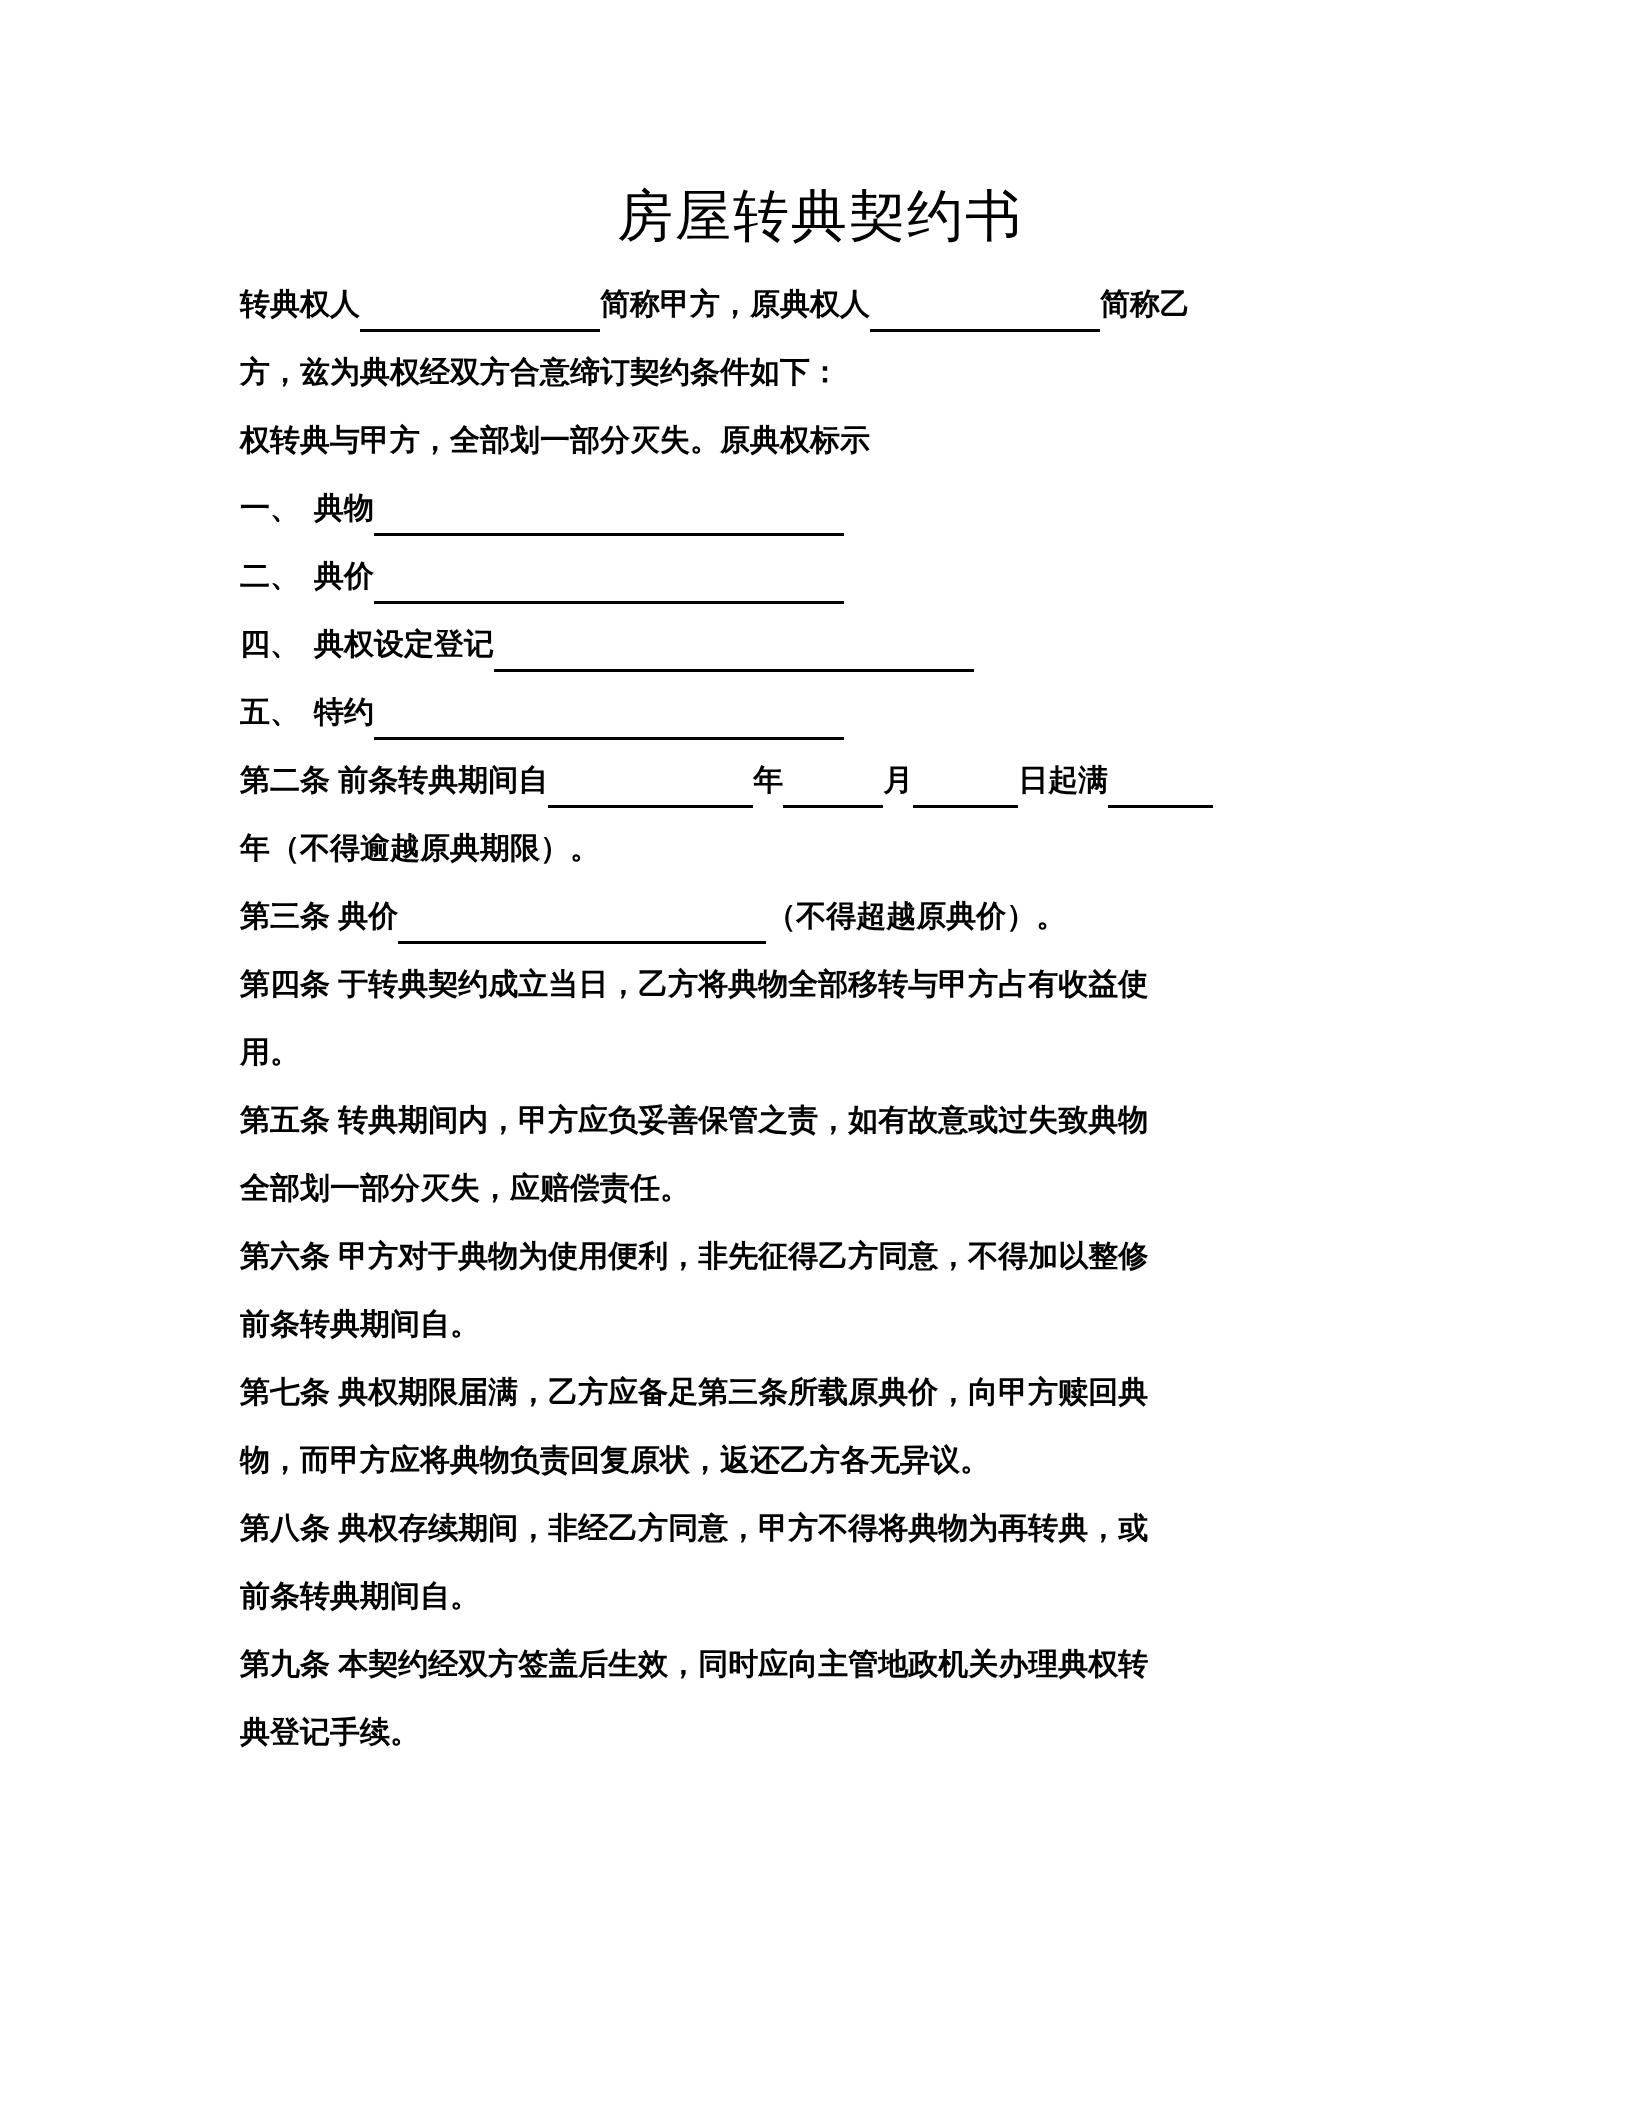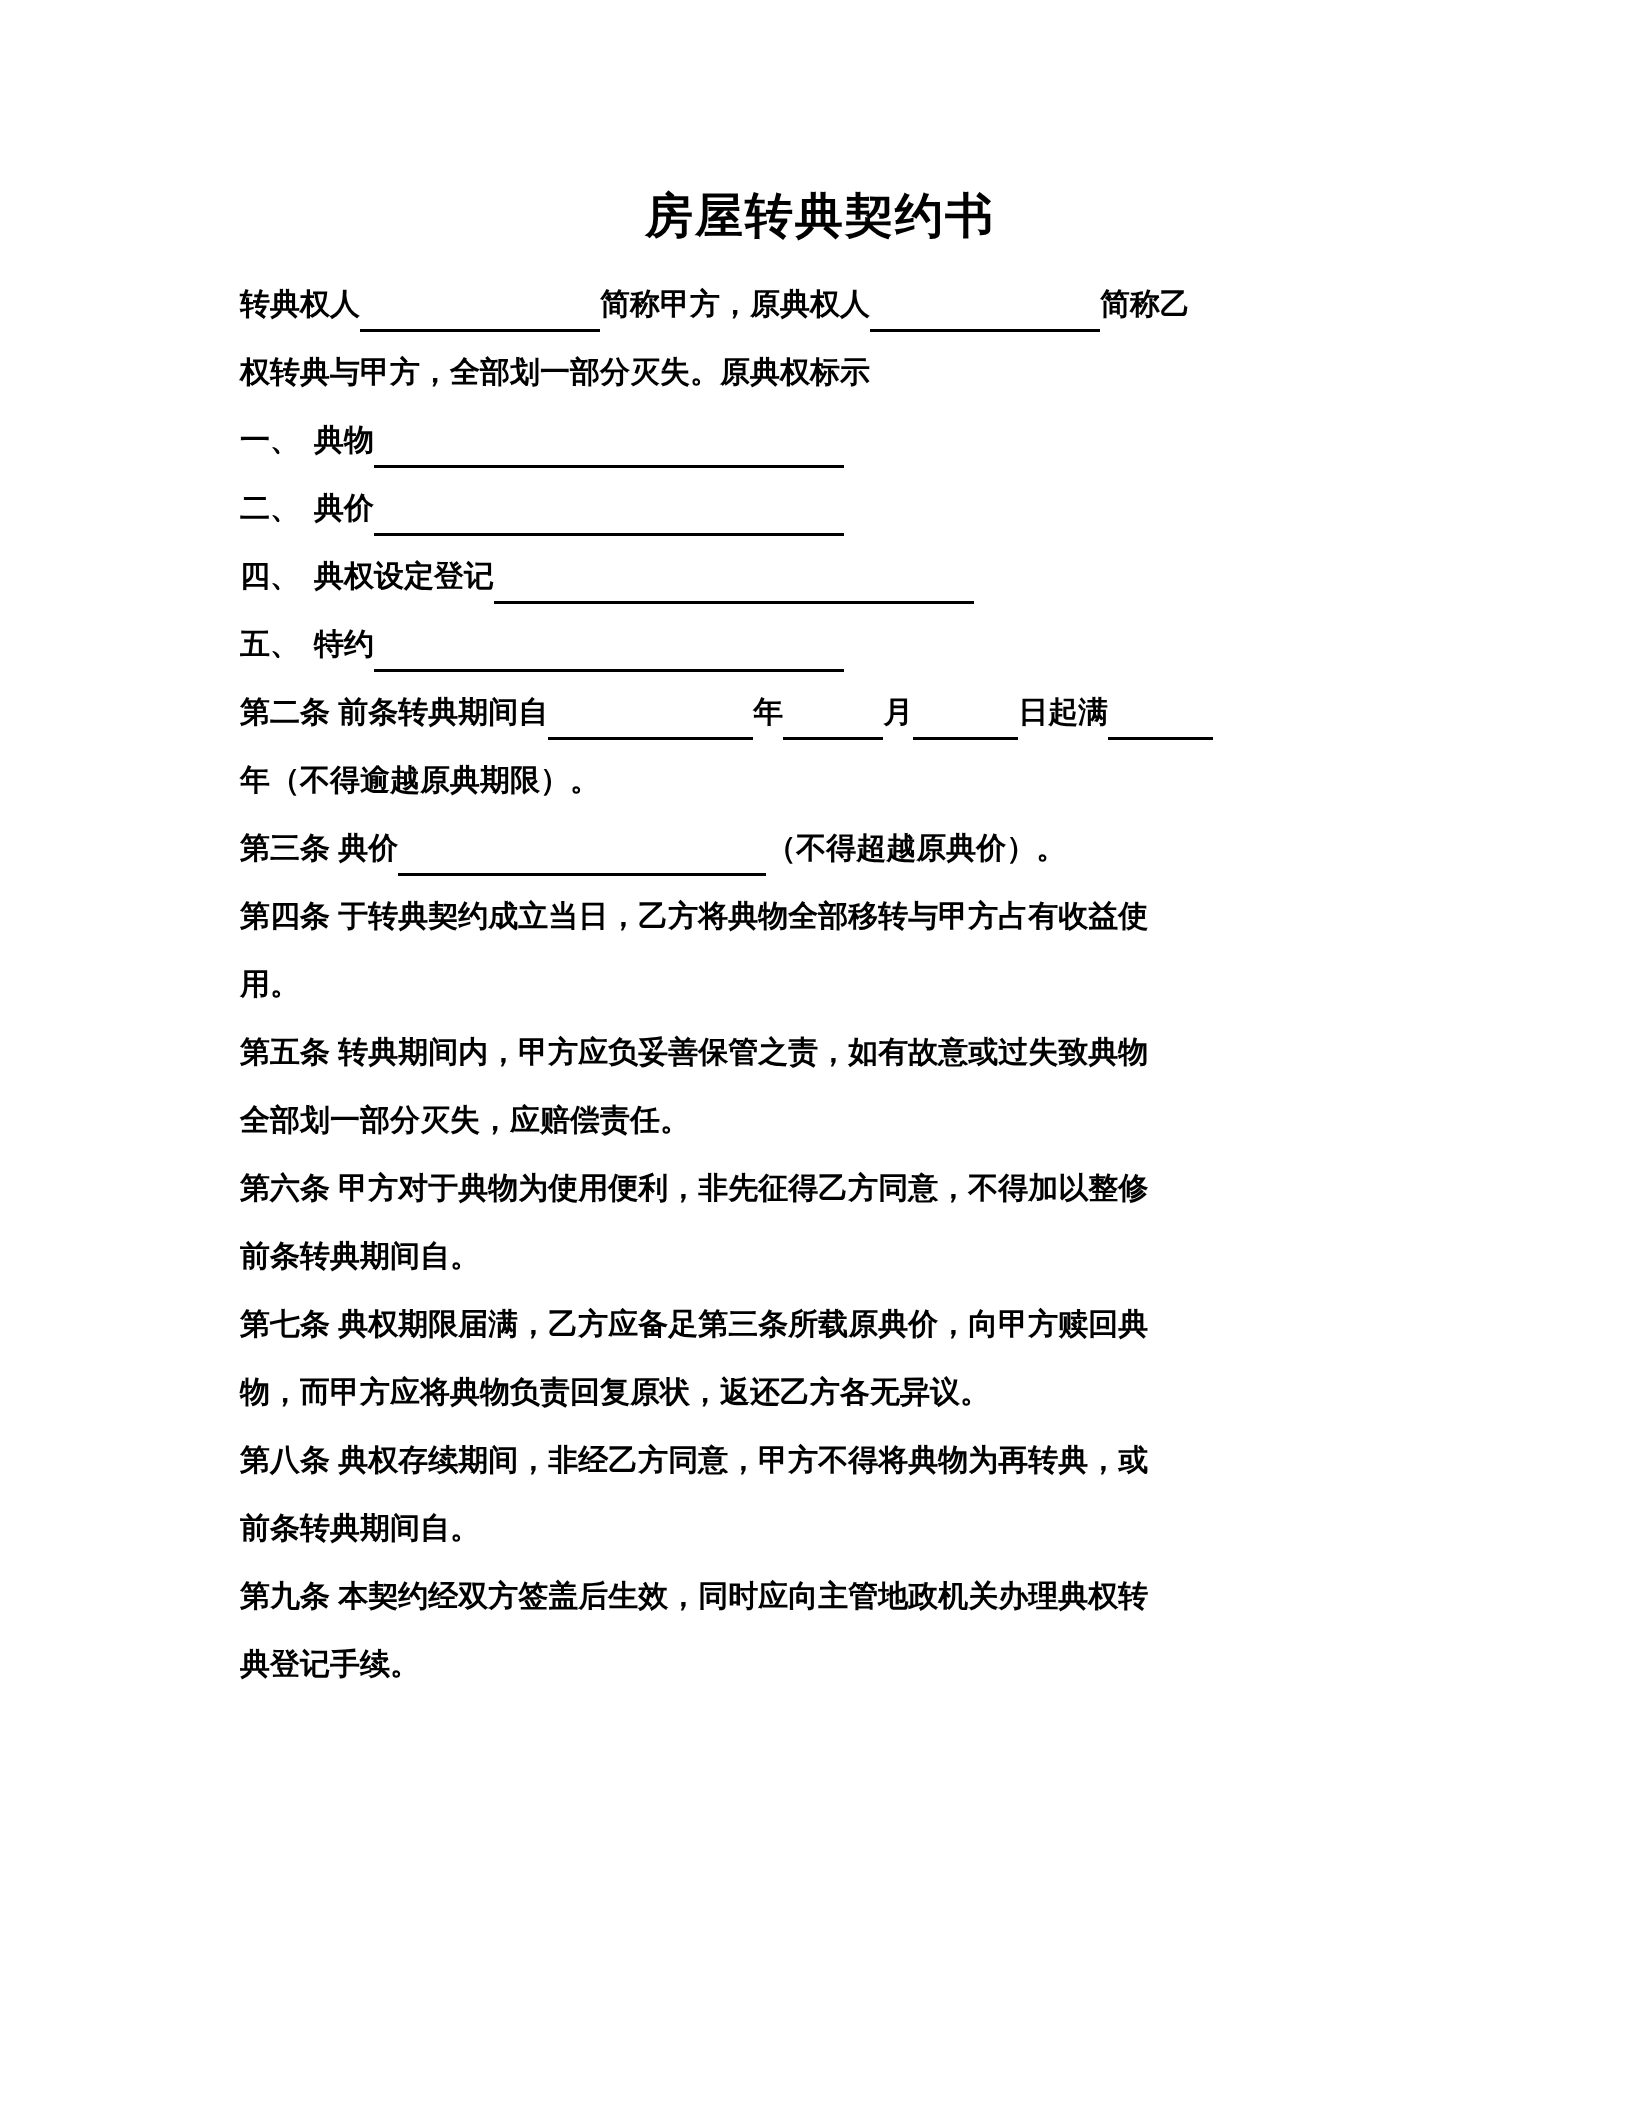--- a/index.html
+++ b/index.html
@@ -12,24 +12,24 @@
     color:#000000;
     overflow:hidden;
   }
   .content{
     position:absolute;
     left:240px;top:180px;
     width:1160px;
   }
   .title{
     margin:0 0 18px 0;
-    font-size:48px;
+    font-size:56px;
     line-height:72px;
     text-align:center;
-    font-weight:700;
+    font-weight:400;
     letter-spacing:2px;
   }
   .line{
     height:68px;
     line-height:68px;
     font-size:30px;
     white-space:nowrap;
   }
   .seg-text{display:inline;}
   .blank{
@@ -41,20 +41,21 @@
   .spacer{display:inline-block;height:1px;}
 </style>
 </head>
 <body>
 
 <div class="page">
   <div class="content">
     <h1 class="title">房屋转典契约书</h1>
     <div id="doc-body">
         <div class="line"><span class="seg-text">转典权人</span><span class="blank" style="width: 240px;"></span><span class="seg-text">简称甲方，原典权人</span><span class="blank" style="width: 230px;"></span><span class="seg-text">简称乙</span></div>
+        <div class="line"><span class="seg-text">方，兹为典权经双方合意缔订契约条件如下：</span></div>
         <div class="line"><span class="seg-text">权转典与甲方，全部划一部分灭失。原典权标示</span></div>
         <div class="line"><span class="seg-text">一、</span><span class="spacer" style="width: 14px;"></span><span class="seg-text">典物</span><span class="blank" style="width: 470px;"></span></div>
         <div class="line"><span class="seg-text">二、</span><span class="spacer" style="width: 14px;"></span><span class="seg-text">典价</span><span class="blank" style="width: 470px;"></span></div>
         <div class="line"><span class="seg-text">四、</span><span class="spacer" style="width: 14px;"></span><span class="seg-text">典权设定登记</span><span class="blank" style="width: 480px;"></span></div>
         <div class="line"><span class="seg-text">五、</span><span class="spacer" style="width: 14px;"></span><span class="seg-text">特约</span><span class="blank" style="width: 470px;"></span></div>
         <div class="line"><span class="seg-text">第二条 前条转典期间自</span><span class="blank" style="width: 205px;"></span><span class="seg-text">年</span><span class="blank" style="width: 100px;"></span><span class="seg-text">月</span><span class="blank" style="width: 105px;"></span><span class="seg-text">日起满</span><span class="blank" style="width: 105px;"></span></div>
         <div class="line"><span class="seg-text">年（不得逾越原典期限）。</span></div>
         <div class="line"><span class="seg-text">第三条 典价</span><span class="blank" style="width: 368px;"></span><span class="seg-text">（不得超越原典价）。</span></div>
         <div class="line"><span class="seg-text">第四条 于转典契约成立当日，乙方将典物全部移转与甲方占有收益使</span></div>
         <div class="line"><span class="seg-text">用。</span></div>

